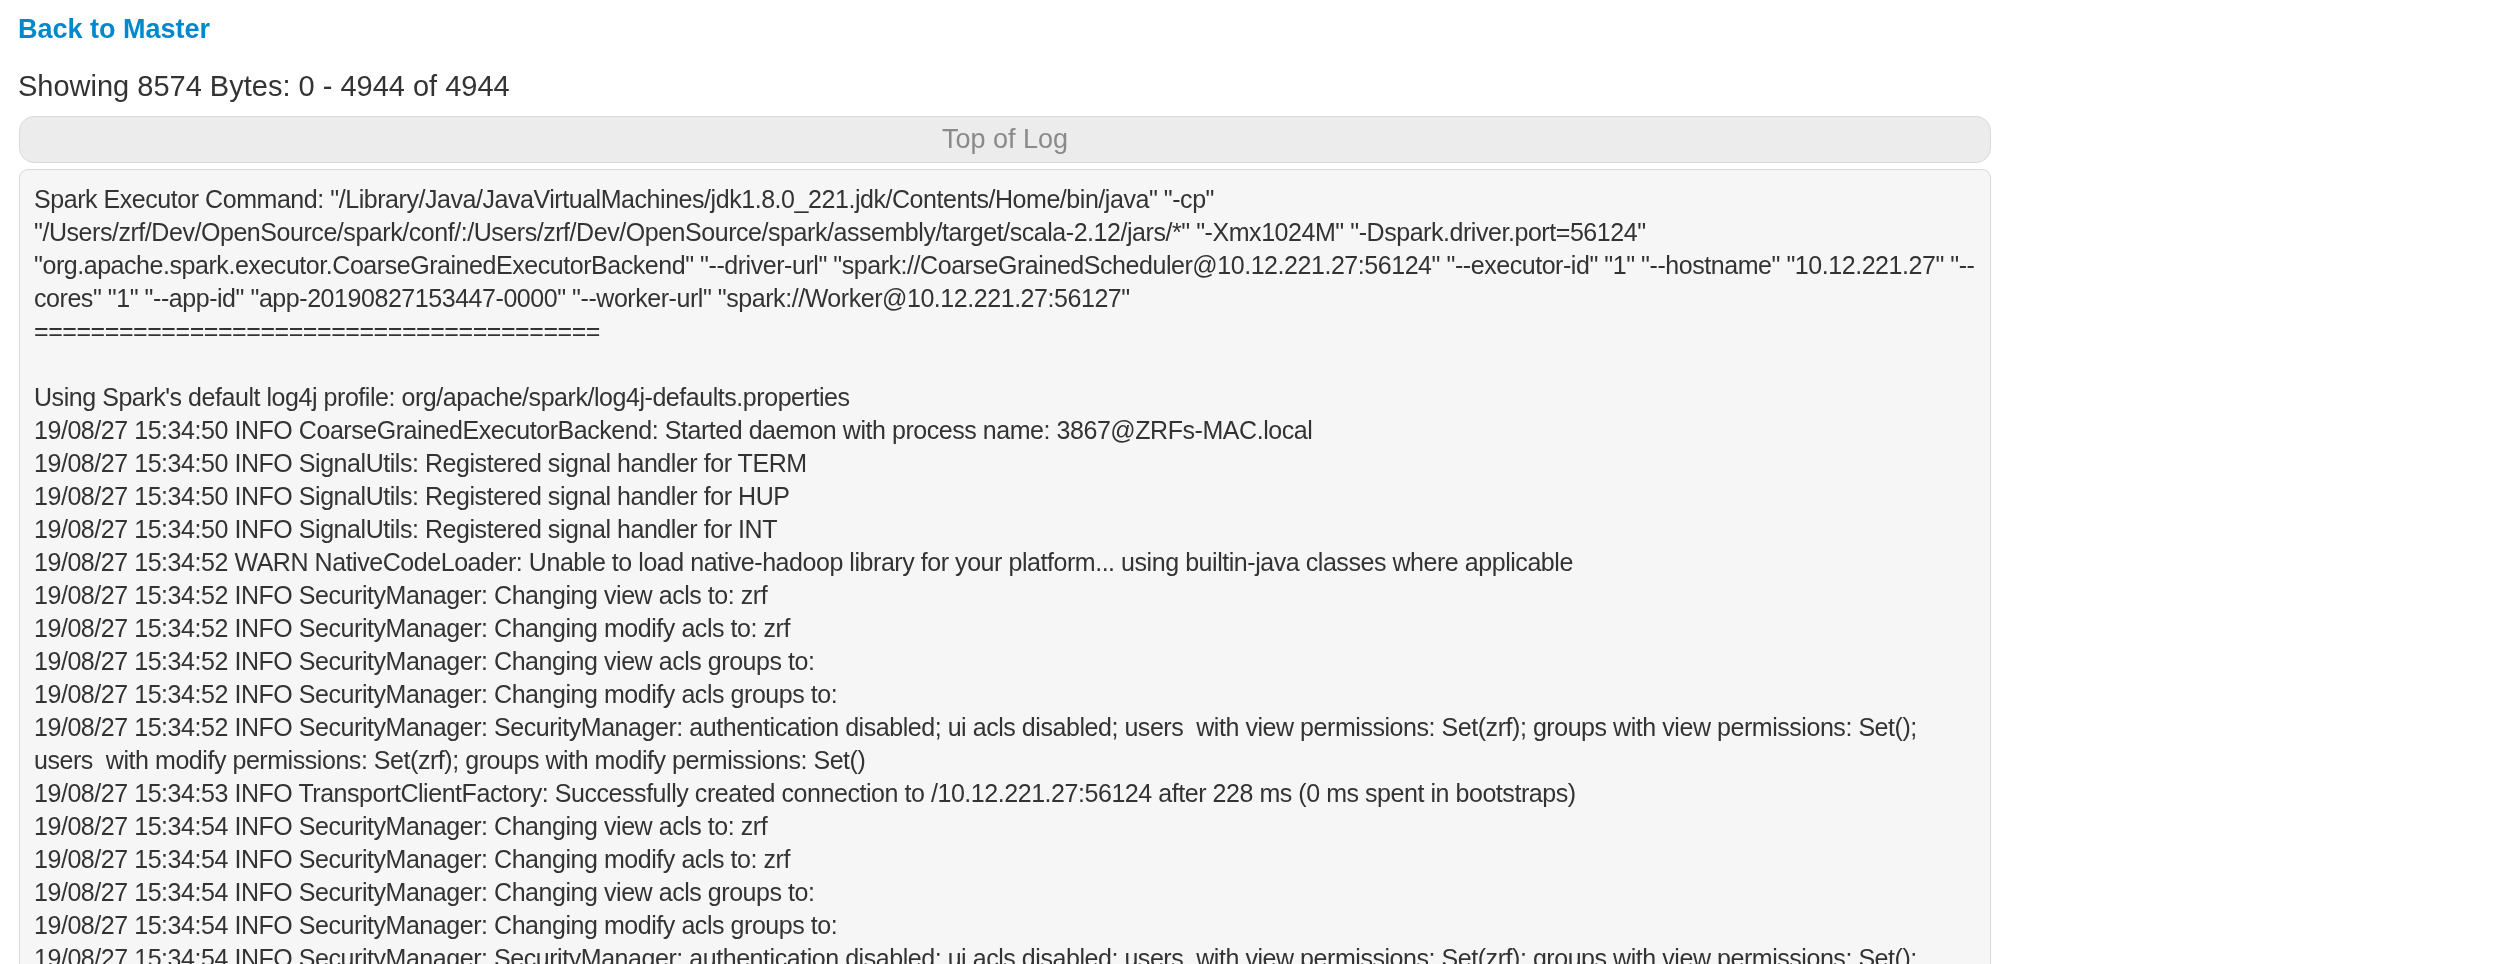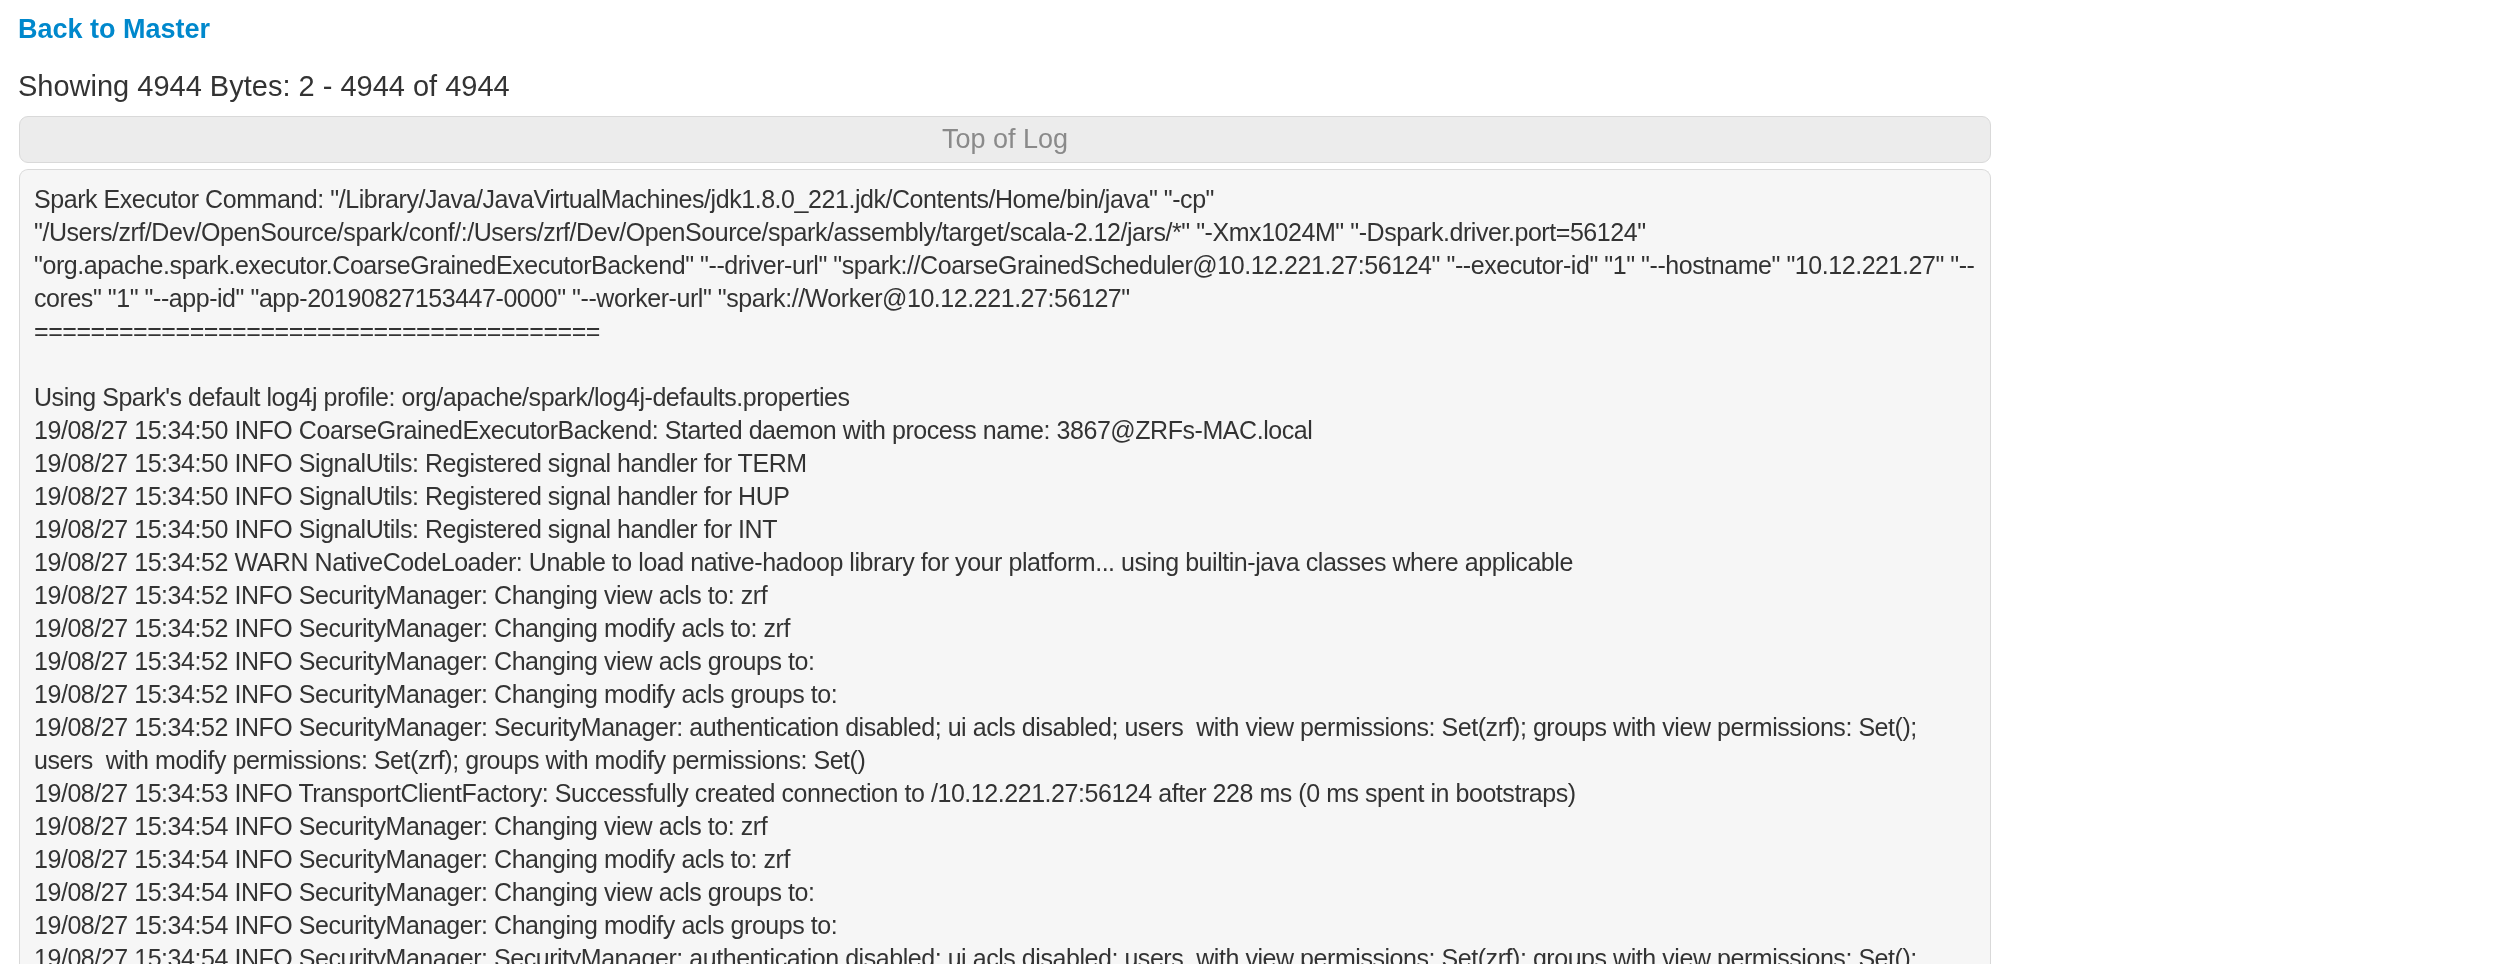--- a/index.html
+++ b/index.html
@@ -31,21 +31,21 @@
   }
 
   .log-header {
     margin: 0 19px;
     height: 47px;
     display: flex;
     align-items: center;
     justify-content: center;
     background: var(--header_bg, #ececec);
     border: 1px solid var(--header_border, #d9d9d9);
-    border-radius: 9px;
+    border-radius: 15px;
     color: var(--header_text, #8a8a8a);
     font-size: 27px;
   }
 
   .log-box {
     margin: 6px 19px 0 19px;
     min-height: 810px;
     background: var(--log_bg, #f6f6f6);
     border: 1px solid var(--log_border, #d9d9d9);
     border-bottom: none;
@@ -64,21 +64,21 @@
     overflow-wrap: break-word;
   }
 </style>
 </head>
 <body>
 
 <div class="page">
 
   <a class="back-link">Back to Master</a>
 
-  <div class="byte-range">Showing 4944 Bytes: 2 - 4944 of 4944</div>
+  <div class="byte-range">Showing 8574 Bytes: 0 - 4944 of 4944</div>
 
   <div class="log-header">
     <span>Top of Log</span>
   </div>
 
   <div class="log-box">
     <pre class="log-pre">Spark Executor Command: "/Library/Java/JavaVirtualMachines/jdk1.8.0_221.jdk/Contents/Home/bin/java" "-cp" "/Users/zrf/Dev/OpenSource/spark/conf/:/Users/zrf/Dev/OpenSource/spark/assembly/target/scala-2.12/jars/*" "-Xmx1024M" "-Dspark.driver.port=56124" "org.apache.spark.executor.CoarseGrainedExecutorBackend" "--driver-url" "spark://CoarseGrainedScheduler@10.12.221.27:56124" "--executor-id" "1" "--hostname" "10.12.221.27" "--cores" "1" "--app-id" "app-20190827153447-0000" "--worker-url" "spark://Worker@10.12.221.27:56127"
 ========================================
 
 Using Spark's default log4j profile: org/apache/spark/log4j-defaults.properties

